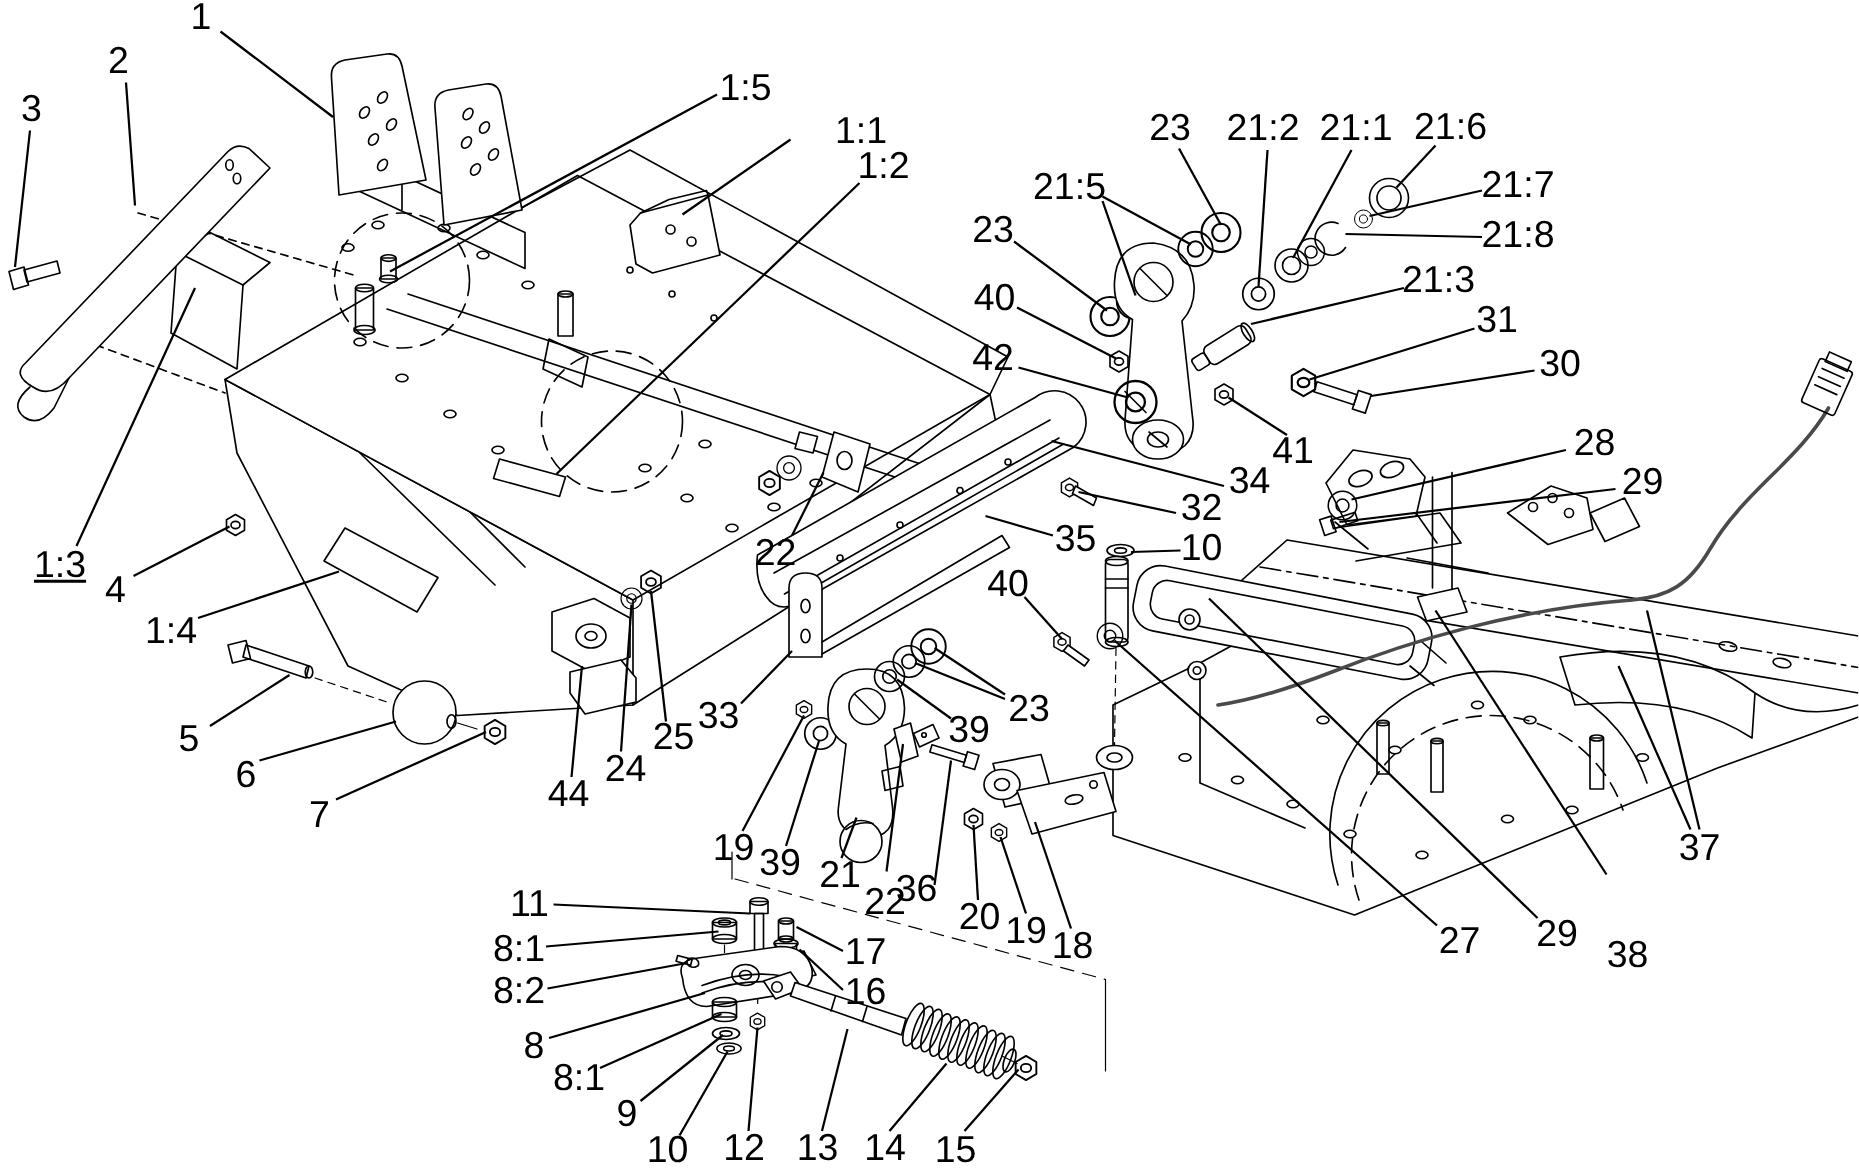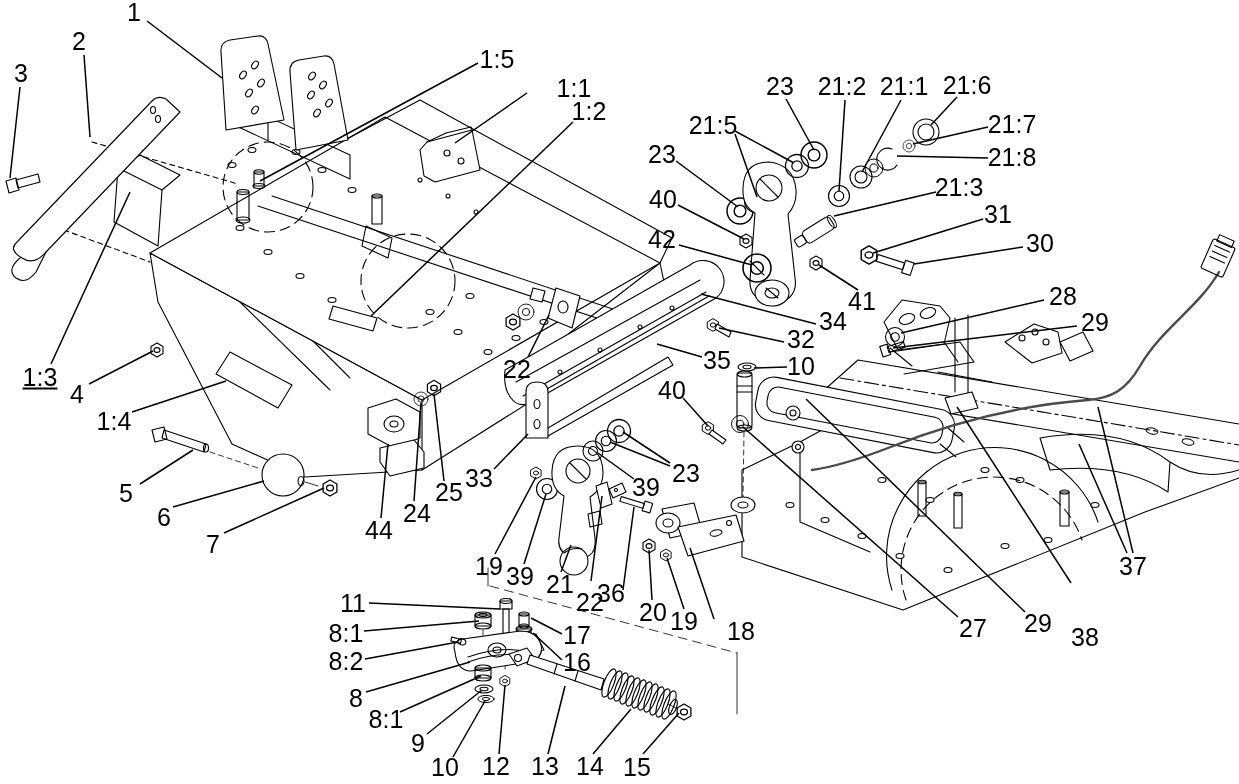--- a/index.html
+++ b/index.html
@@ -520,21 +520,21 @@
       <div class="callout" style="left: 417px; top: 513px;">24</div>
       <div class="callout" style="left: 213px; top: 544px;">7</div>
       <div class="callout" style="left: 379px; top: 530px;">44</div>
       <div class="callout" style="left: 489px; top: 566px;">19</div>
       <div class="callout" style="left: 520px; top: 576px;">39</div>
       <div class="callout" style="left: 560px; top: 584px;">21</div>
       <div class="callout" style="left: 591px; top: 593px; margin-left: 20px;">36</div>
       <div class="callout" style="left: 590px; top: 602px;">22</div>
       <div class="callout" style="left: 653px; top: 612px;">20</div>
       <div class="callout" style="left: 684px; top: 621px;">19</div>
-      <div class="callout" style="left: 715px; top: 631px; margin-left: 26px;">18</div>
+      <div class="callout" style="left: 715px; top: 631px;">18</div>
       <div class="callout" style="left: 353px; top: 603px;">11</div>
       <div class="callout" style="left: 346px; top: 633px;">8:1</div>
       <div class="callout" style="left: 577px; top: 635px;">17</div>
       <div class="callout" style="left: 346px; top: 661px;">8:2</div>
       <div class="callout" style="left: 577px; top: 662px;">16</div>
       <div class="callout" style="left: 356px; top: 698px;">8</div>
       <div class="callout" style="left: 386px; top: 719px;">8:1</div>
       <div class="callout" style="left: 418px; top: 743px;">9</div>
       <div class="callout" style="left: 445px; top: 767px;">10</div>
       <div class="callout" style="left: 496px; top: 766px;">12</div>

